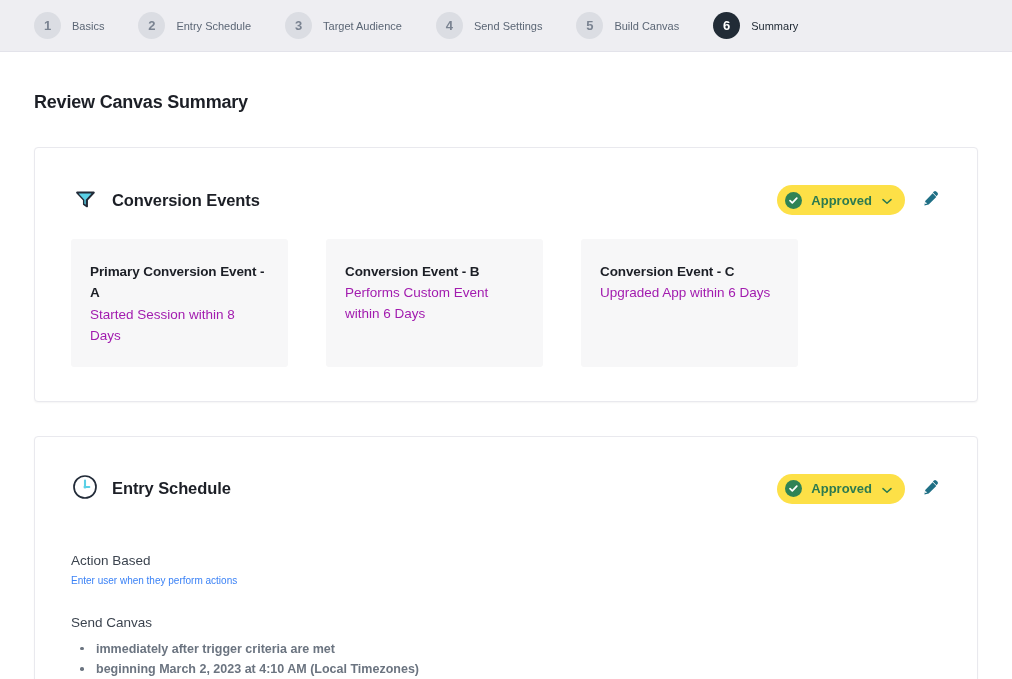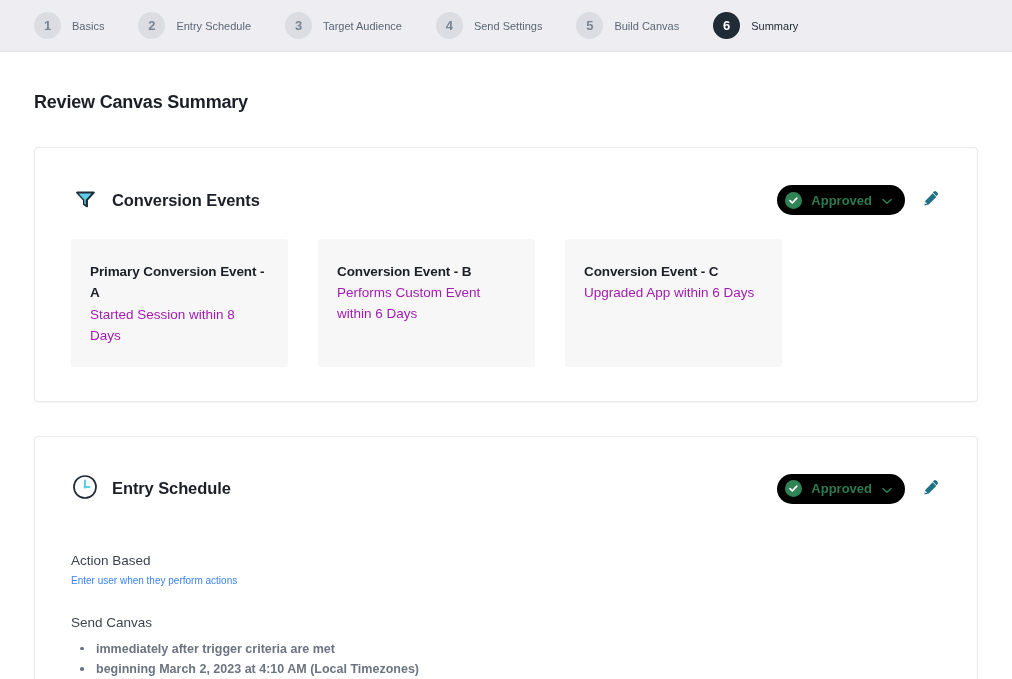--- a/index.html
+++ b/index.html
@@ -105,21 +105,21 @@
     display: flex;
     align-items: center;
     gap: 14px;
   }
 
   
   .badge {
     display: flex;
     align-items: center;
     gap: 9px;
-    background: #000000;
+    background: #fde047;
     border-radius: 16px;
     padding: 6px 13px 6px 8px;
     cursor: pointer;
   }
   .badge-check {
     width: 17px;
     height: 17px;
     border-radius: 50%;
     background: #2f8355;
     display: flex;
@@ -144,21 +144,21 @@
     align-items: center;
     justify-content: center;
     cursor: pointer;
     background: none;
     border: none;
   }
 
   
   .tiles {
     display: flex;
-    gap: 30px;
+    gap: 38px;
     margin-top: 23px;
   }
   .tile {
     width: 217px;
     min-height: 123px;
     background: #f7f7f8;
     border-radius: 3px;
     padding: 22px 19px 20px 19px;
   }
   .tile-title {

